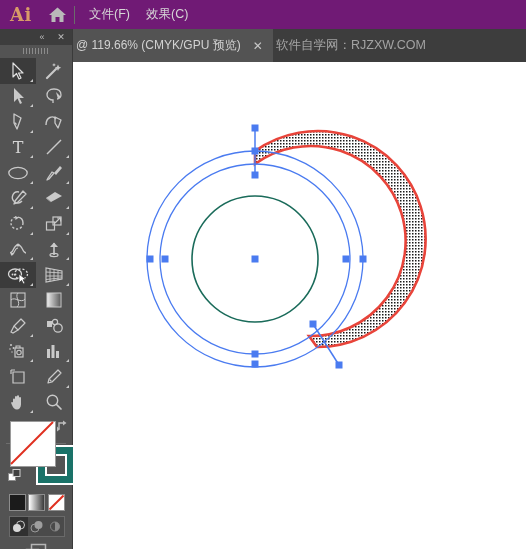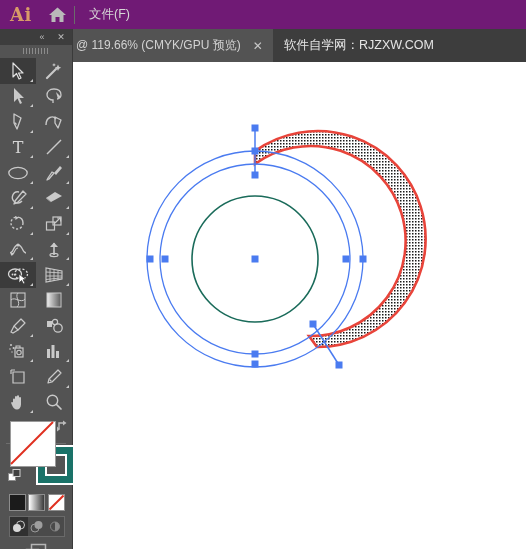--- a/index.html
+++ b/index.html
@@ -36,22 +36,22 @@
   .doc-tab{
     position:absolute;left:68px;top:0;height:33px;
     background:#535353;display:flex;align-items:center;padding:0 4px 0 8px;
   }
   .tab-label{color:#d2d2d2;font-size:12px;white-space:nowrap;}
   .tab-close{
     color:#c8c8c8;font-size:12px;margin-left:10px;margin-right:4px;
     width:14px;height:14px;display:flex;align-items:center;justify-content:center;
   }
   .watermark{
-    position:absolute;left:284px;top:0;height:33px;
-    display:flex;align-items:center;color:#e5e5e5;font-size:12.5px;white-space:nowrap;
+    position:absolute;left:276px;top:0;height:33px;
+    display:flex;align-items:center;color:#a3a3a3;font-size:12.5px;white-space:nowrap;
   }
 
   
   .toolpanel{
     position:absolute;left:0;top:29px;width:72px;height:520px;
     background:#535353;border-right:1px solid #3a3a3a;
   }
   .panel-head{
     position:absolute;left:0;top:0;width:72px;height:16px;
     background:#3d3d3d;display:flex;align-items:center;justify-content:flex-end;
@@ -144,20 +144,21 @@
 
   <div class="menubar">
     <div class="ai-logo">Ai</div>
     <div class="home-icon">
       <svg width="19" height="17" viewBox="0 0 19 17" class="tsvg">
         <path d="M9.5 1.5 L18 9 L15.5 9 L15.5 16 L11.5 16 L11.5 11 L7.5 11 L7.5 16 L3.5 16 L3.5 9 L1 9 Z" fill="#b9b9b9"></path>
       </svg>
     </div>
     <div class="menu-div"></div>
     <div class="menu-item">文件(F)</div>
+    <div class="menu-item">效果(C)</div>
   </div>
 
   <div class="tabbar">
     <div class="doc-tab">
       <span class="tab-label">@ 119.66% (CMYK/GPU 预览)</span>
       <span class="tab-close">✕</span>
     </div>
     <div class="watermark">软件自学网：RJZXW.COM</div>
   </div>
 

